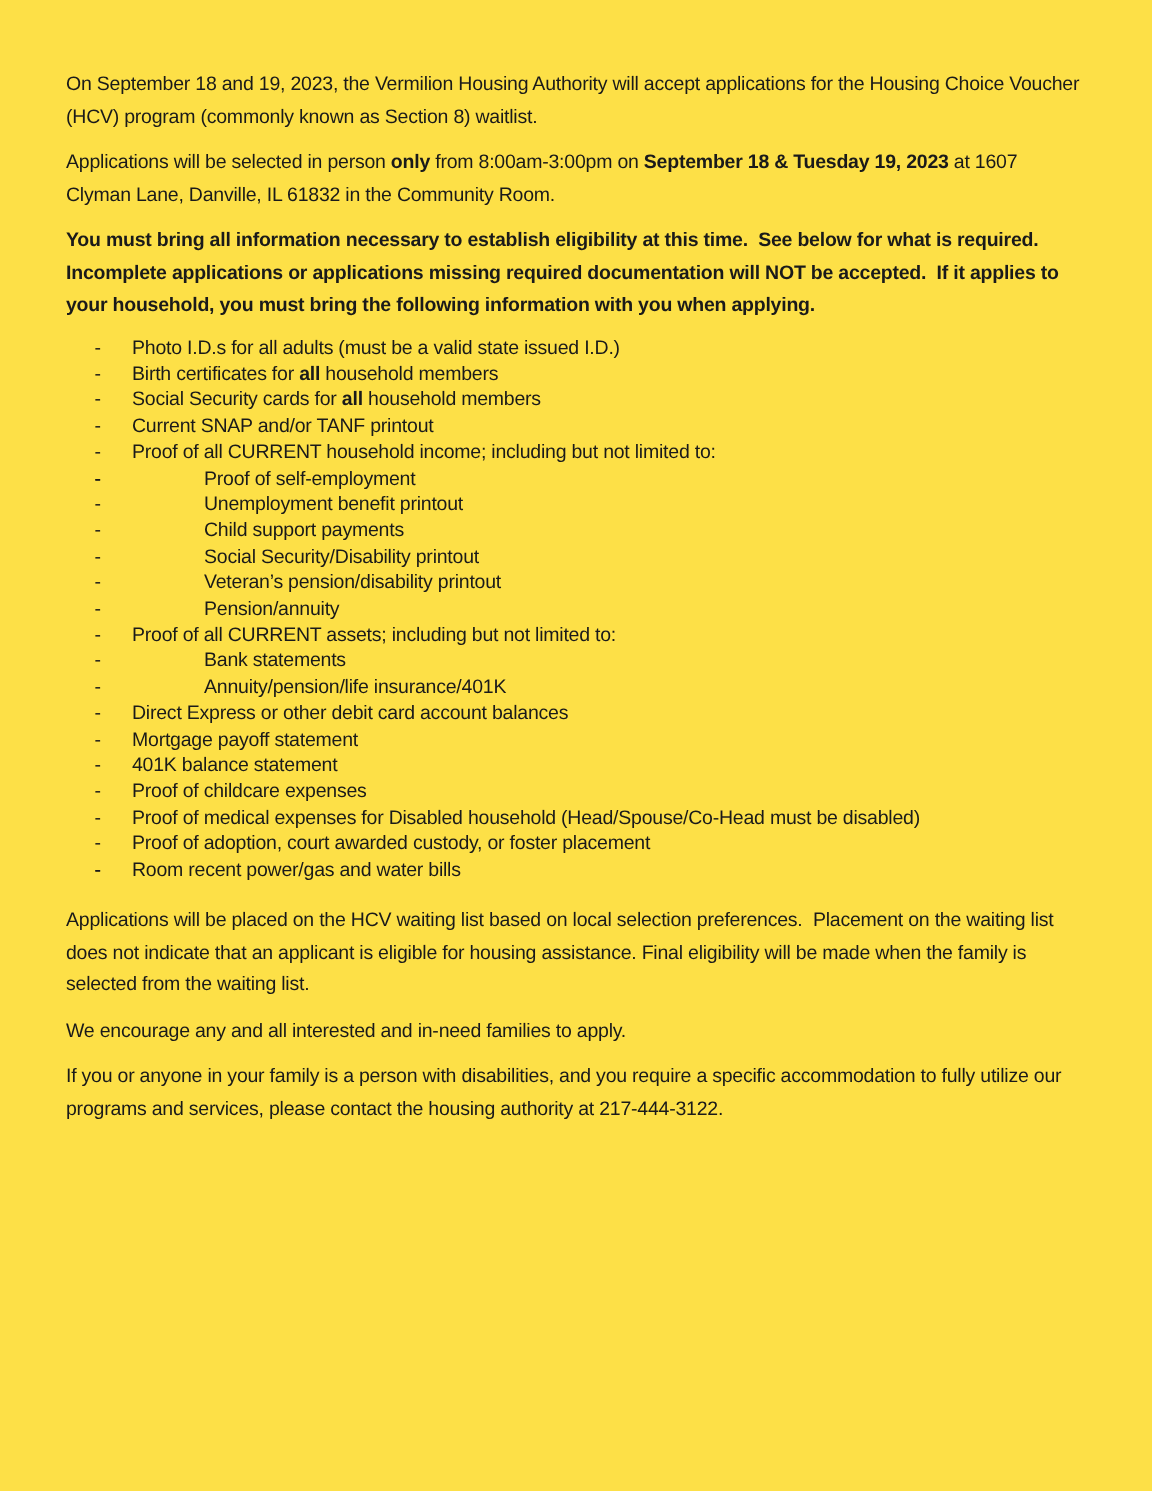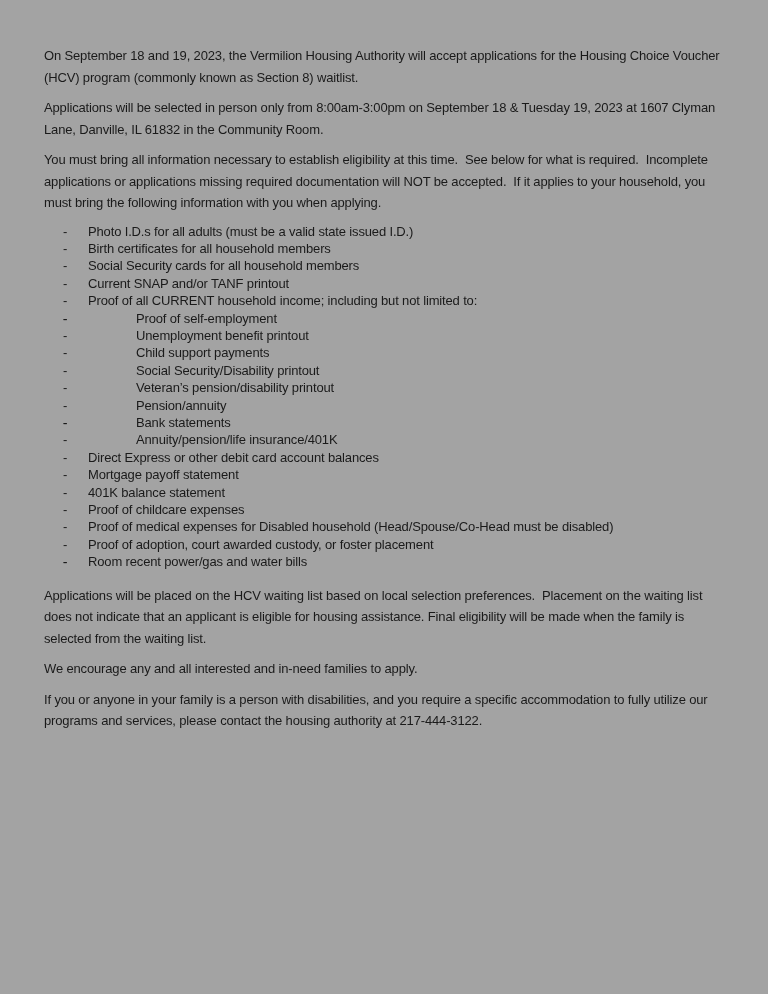--- a/index.html
+++ b/index.html
@@ -4,34 +4,34 @@
 <style>
   html, body {
     margin: 0;
     padding: 0;
     background: #ffffff;
   }
   .page {
     width: 768px;
     min-height: 994px;
     box-sizing: border-box;
-    background: #a3a3a3;
+    background: #fde047;
     padding: 45px 44px 0 44px;
     color: #1a1a1a;
     font-family: "Liberation Sans", sans-serif;
     font-size: 13px;
     letter-spacing: -0.15px;
   }
   .para {
     margin: 0 0 9px 0;
     line-height: 21.5px;
     white-space: pre-wrap;
   }
   .para strong, .li strong {
-    font-weight: normal;
+    font-weight: bold;
   }
   .doc-list {
     margin: 7px 0 14px 0;
   }
   .li {
     position: relative;
     padding-left: 44px;
     line-height: 17.4px;
     white-space: pre-wrap;
   }
@@ -58,21 +58,21 @@
         <div class="li indent-1"><span class="dash">-</span><span class="li-text"><span>Social Security cards for </span><strong>all</strong><span> household members</span></span></div>
         <div class="li indent-1"><span class="dash">-</span><span class="li-text"><span>Current SNAP and/or TANF printout</span></span></div>
         <div class="li indent-1"><span class="dash">-</span><span class="li-text"><span>Proof of all CURRENT household income; including but not limited to:</span></span></div>
         <div class="li indent-2"><span class="dash">-</span></div>
         <div class="li indent-2"><span class="dash">-</span><span class="li-text"><span>Proof of self-employment</span></span></div>
         <div class="li indent-2"><span class="dash">-</span><span class="li-text"><span>Unemployment benefit printout</span></span></div>
         <div class="li indent-2"><span class="dash">-</span><span class="li-text"><span>Child support payments</span></span></div>
         <div class="li indent-2"><span class="dash">-</span><span class="li-text"><span>Social Security/Disability printout</span></span></div>
         <div class="li indent-2"><span class="dash">-</span><span class="li-text"><span>Veteran’s pension/disability printout</span></span></div>
         <div class="li indent-2"><span class="dash">-</span><span class="li-text"><span>Pension/annuity</span></span></div>
-        <div class="li indent-1"><span class="dash">-</span></div>
+        <div class="li indent-1"><span class="dash">-</span><span class="li-text"><span>Proof of all CURRENT assets; including but not limited to:</span></span></div>
         <div class="li indent-2"><span class="dash">-</span><span class="li-text"><span>Bank statements</span></span></div>
         <div class="li indent-2"><span class="dash">-</span><span class="li-text"><span>Annuity/pension/life insurance/401K</span></span></div>
         <div class="li indent-1"><span class="dash">-</span><span class="li-text"><span>Direct Express or other debit card account balances</span></span></div>
         <div class="li indent-1"><span class="dash">-</span><span class="li-text"><span>Mortgage payoff statement</span></span></div>
         <div class="li indent-1"><span class="dash">-</span><span class="li-text"><span>401K balance statement</span></span></div>
         <div class="li indent-1"><span class="dash">-</span><span class="li-text"><span>Proof of childcare expenses</span></span></div>
         <div class="li indent-1"><span class="dash">-</span><span class="li-text"><span>Proof of medical expenses for Disabled household (Head/Spouse/Co-Head must be disabled)</span></span></div>
         <div class="li indent-1"><span class="dash">-</span><span class="li-text"><span>Proof of adoption, court awarded custody, or foster placement</span></span></div>
         <div class="li indent-1"><span class="dash">-</span></div>
         <div class="li indent-1"><span class="dash">-</span><span class="li-text"><span>Room recent power/gas and water bills</span></span></div>

